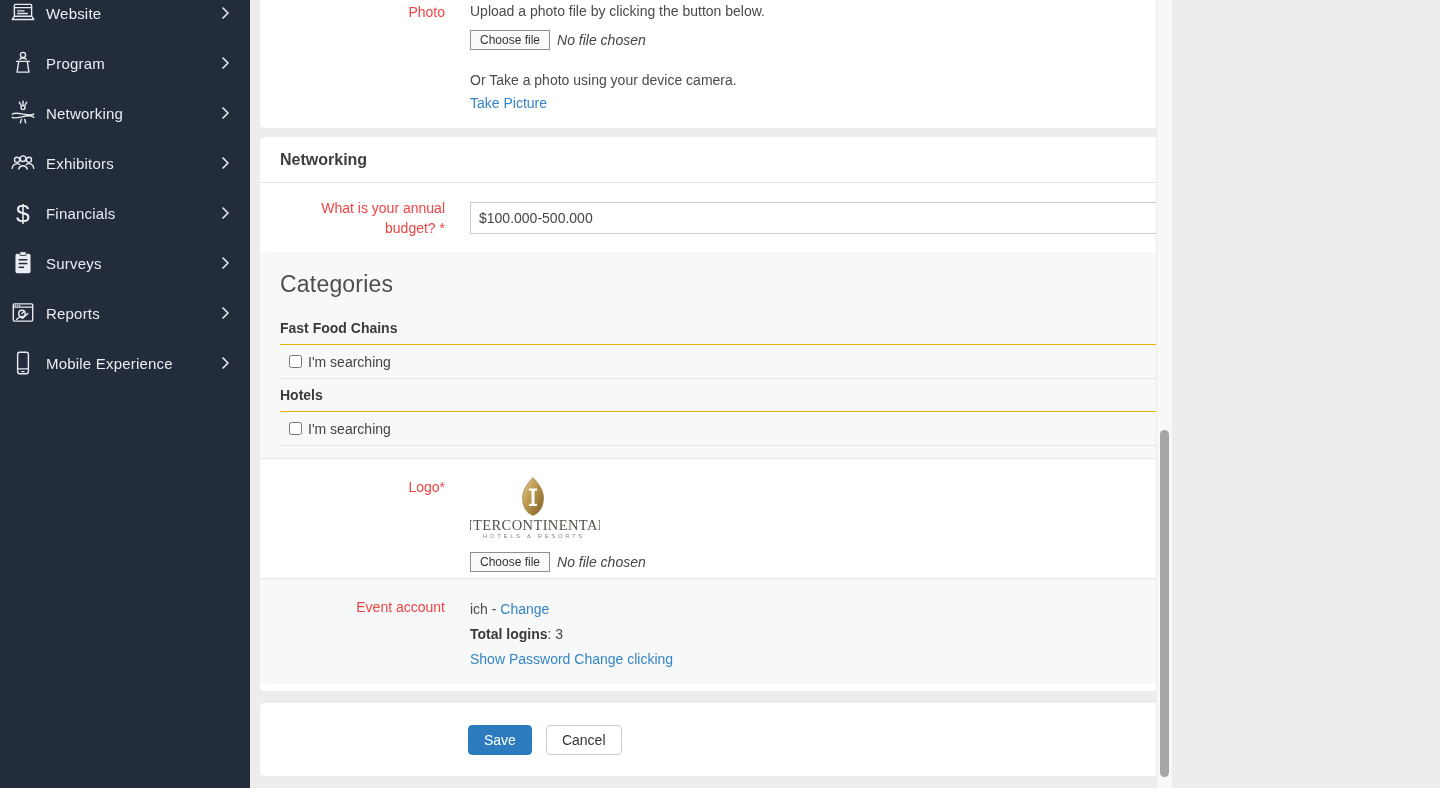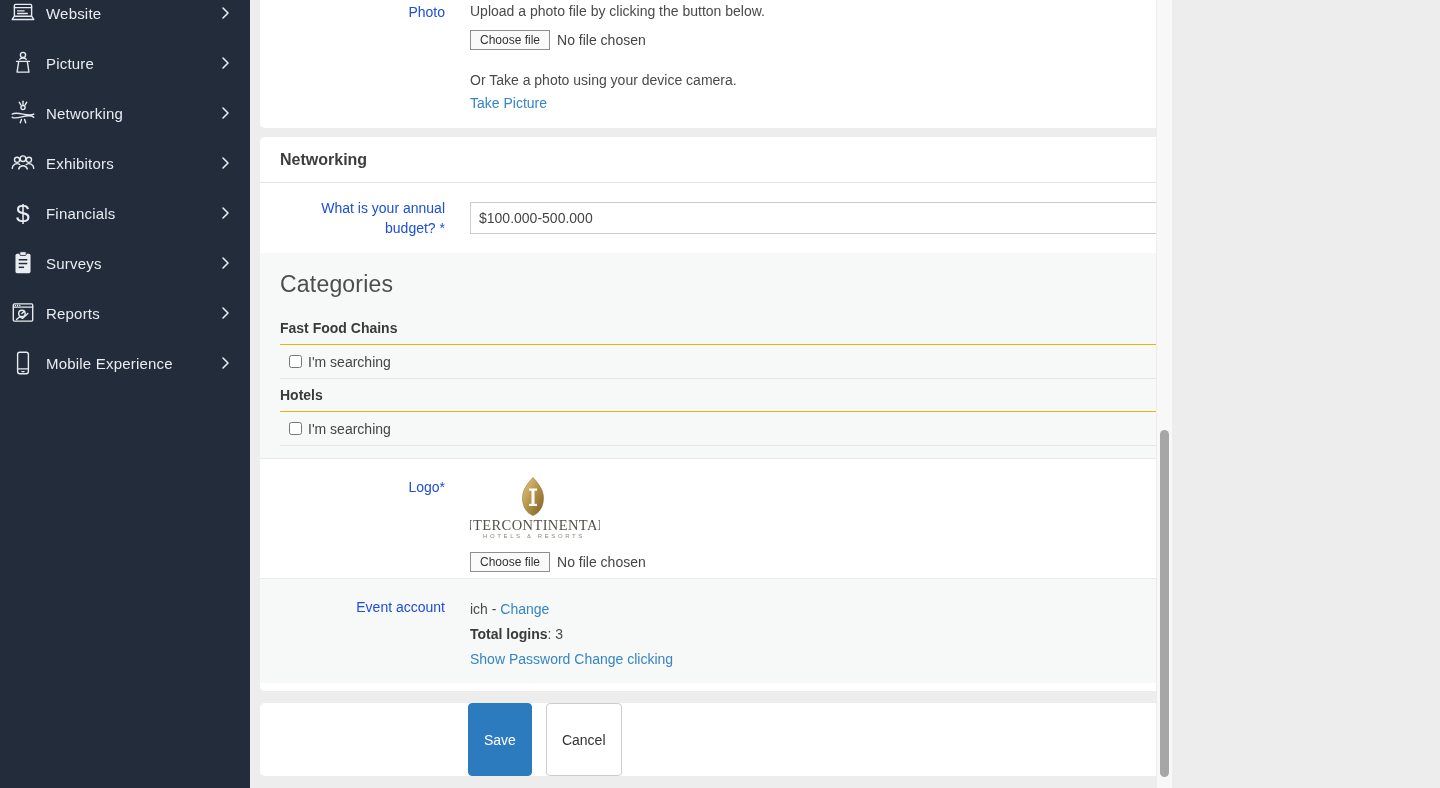--- a/index.html
+++ b/index.html
@@ -13,30 +13,30 @@
   .nav-item { height:50px; display:flex; align-items:center; padding:0 14px 0 8px; cursor:pointer; }
   .nav-item .nav-icon { width:30px; height:30px; margin-right:8px; flex:0 0 30px; display:flex; align-items:center; justify-content:center; }
   .nav-item .nav-label { flex:1; color:#e9edf2; font-size:15px; font-weight:400; letter-spacing:.2px; }
   .nav-item .nav-chevron { width:22px; height:22px; }
   svg.licon { stroke:#e7ebf0; fill:none; stroke-width:1.3; stroke-linecap:round; stroke-linejoin:round; }
 
   
   .card { position:absolute; left:260px; width:1154px; background:#fff; border-radius:5px; }
   .card-photo { top:-24px; height:152px; padding:26px 10px 0 20px; }
   .card-networking { top:137px; height:554px; display:flex; flex-direction:column; }
-  .card-actions { top:703px; height:73px; display:flex; padding-left:208px; }
+  .card-actions { top:703px; height:73px; display:flex; align-items:center; padding-left:208px; }
 
   .form-row { display:flex; }
-  .label-col { width:165px; flex:0 0 165px; text-align:right; color:#1d4ed8; font-size:14px; line-height:20px; margin-right:25px; }
+  .label-col { width:165px; flex:0 0 165px; text-align:right; color:#ef4444; font-size:14px; line-height:20px; margin-right:25px; }
   .value-col { flex:1; min-width:0; padding-right:10px; font-size:14px; color:#4a4a4a; }
 
   .hint-text { font-size:14px; line-height:19px; color:#4a4a4a; }
   .file-row { display:flex; align-items:center; margin-top:9px; }
   .choose-file-btn { font-size:12px; color:#333; background:#fafafa; border:1px solid #8f8f8f; border-radius:0; padding:2px 9px; height:20px; line-height:14px; cursor:pointer; }
-  .no-file { margin-left:7px; font-size:14px; color:#444; }
+  .no-file { margin-left:7px; font-size:14px; color:#444;font-style:italic; }
   .link { color:#3585c6; cursor:pointer; text-decoration:none; }
 
   .section-header { height:46px; padding:0 20px; display:flex; align-items:center; border-bottom:1px solid #e5e5e5; }
   .section-header h2 { font-size:16px; font-weight:700; color:#3d3d3d; }
 
   .budget-row { height:70px; align-items:center; padding:0 10px 0 20px; }
   .select-wrap { position:relative; flex:1; margin-right:0; }
   select.budget-select { width:100%; height:32px; appearance:none; -webkit-appearance:none; background:#fff; border:1px solid #ccc; border-radius:0; font-size:14px; color:#444; padding:0 26px 0 8px; font-family:"Liberation Sans",sans-serif; }
   .select-arrows { position:absolute; right:8px; top:50%; transform:translateY(-50%); display:flex; flex-direction:column; gap:2px; pointer-events:none; }
   .select-arrows .up { width:0; height:0; border-left:4px solid transparent; border-right:4px solid transparent; border-bottom:5px solid #555; }
@@ -93,21 +93,21 @@
       </div>
 
       <div class="nav-item">
         <span class="nav-icon">
           <svg class="licon" width="28" height="28" viewBox="0 0 26 26">
               <circle cx="13" cy="5.5" r="2.4"></circle>
               <path d="M10 9.5 q3 -2.2 6 0"></path>
               <path d="M7 11.5 h12 M9 11.5 l-1.5 10 M17 11.5 l1.5 10 M7.5 21.5 h11"></path>
             </svg>
         </span>
-        <span class="nav-label">Picture</span>
+        <span class="nav-label">Program</span>
         <span class="nav-chevron">
           <svg class="licon" width="22" height="22" viewBox="0 0 22 22" style="stroke-width:1.6">
               <polyline points="9,6 14,11 9,16"></polyline>
             </svg>
         </span>
       </div>
 
       <div class="nav-item">
         <span class="nav-icon">
           <svg class="licon" width="28" height="28" viewBox="0 0 26 26">

